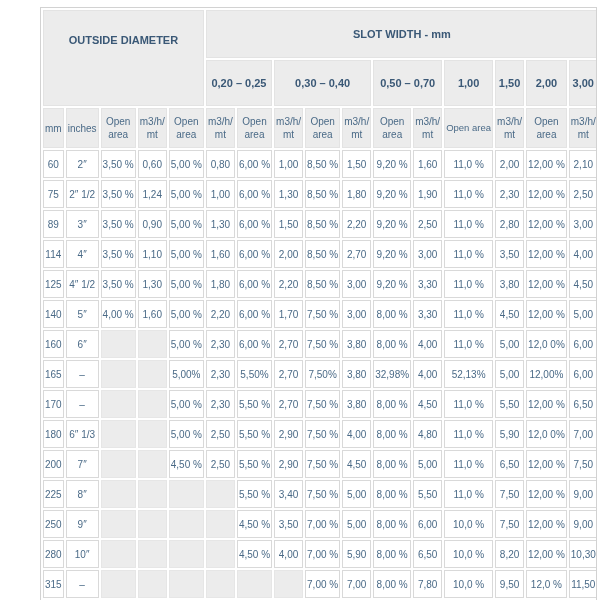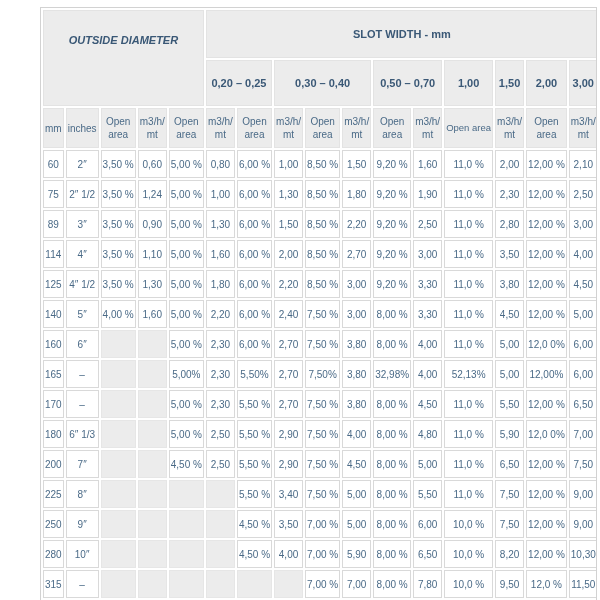--- a/index.html
+++ b/index.html
@@ -34,21 +34,21 @@
     overflow: hidden;
   }
   th.h1, th.h2 {
     background: #ececec;
     border: 1px solid #e3e3e3;
     color: #3a5876;
     font-weight: bold;
     font-size: 11px;
   }
   th.h1 { height: 44px; }
-  th.od { padding-bottom: 38px; font-style: italic; }
+  th.od { padding-bottom: 38px; }
   th.h2 { height: 42px; }
   th.h3 {
     background: #ececec;
     border: 1px solid #e3e3e3;
     color: #4a6a87;
     font-weight: normal;
     font-size: 10px;
     line-height: 1.3;
     height: 36px;
     white-space: pre-line;
@@ -228,21 +228,21 @@
           <td>4,50</td>
         </tr>
         <tr>
           <td>140</td>
           <td>5″</td>
           <td>4,00 %</td>
           <td>1,60</td>
           <td>5,00 %</td>
           <td>2,20</td>
           <td>6,00 %</td>
-          <td>2,40</td>
+          <td>1,70</td>
           <td>7,50 %</td>
           <td>3,00</td>
           <td>8,00 %</td>
           <td>3,30</td>
           <td>11,0 %</td>
           <td>4,50</td>
           <td>12,00 %</td>
           <td>5,00</td>
         </tr>
         <tr>

